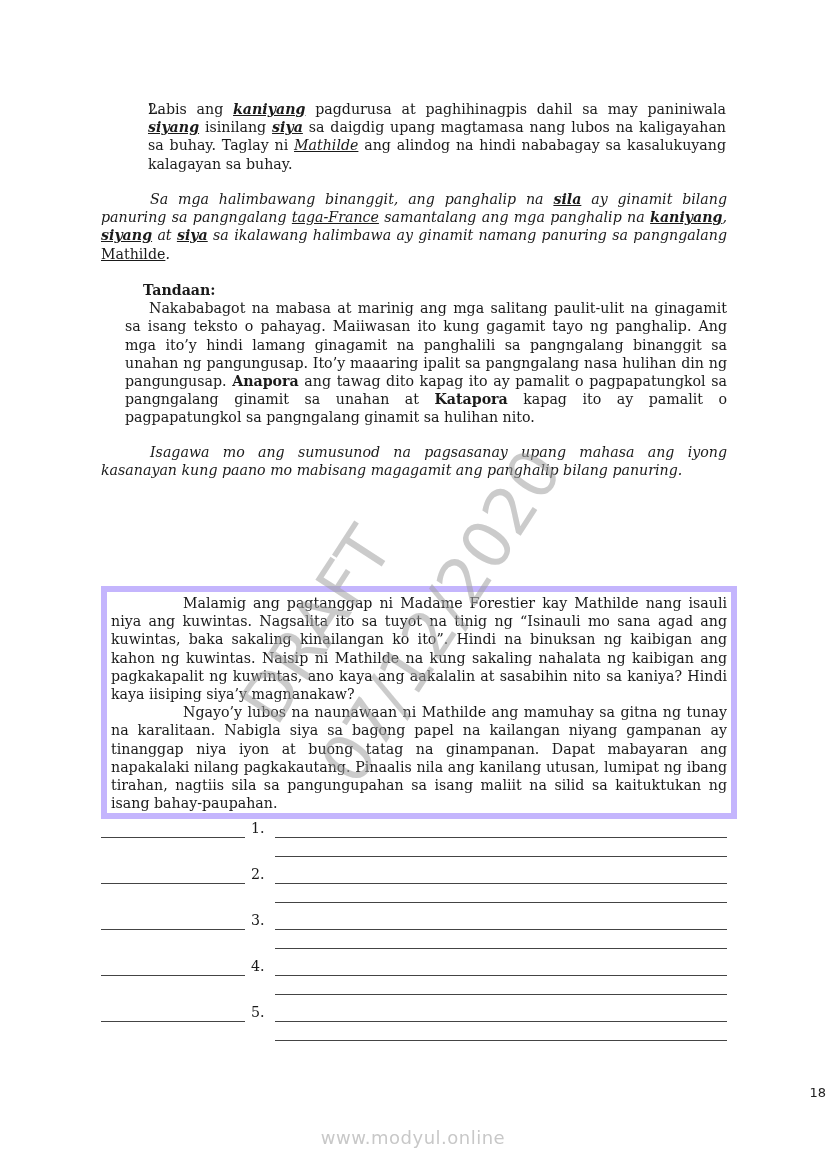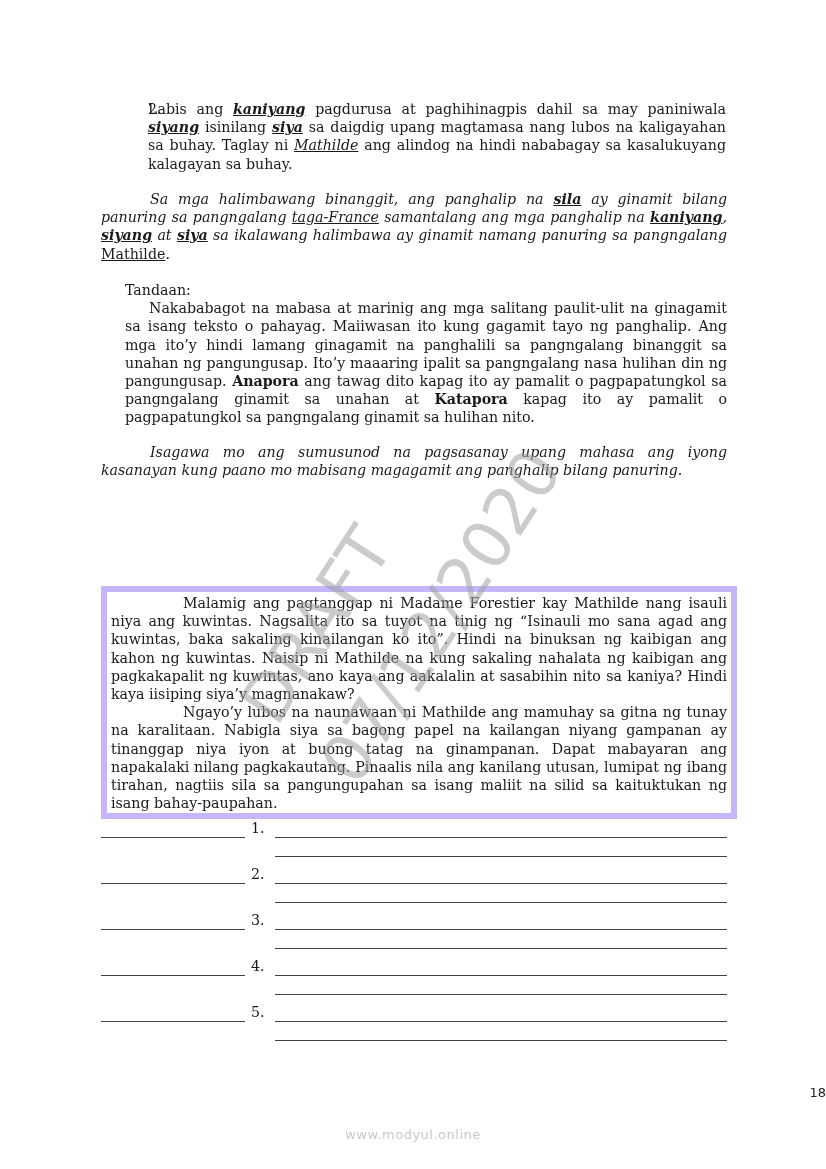--- a/index.html
+++ b/index.html
@@ -9,38 +9,38 @@
     .txt { font-size: 14.2px; line-height: 18.2px; text-align: justify; }
     .numbered { position: absolute; left: 148px; top: 100px; width: 578px; }
     .numbered .num { position: absolute; left: 0; top: 0; }
     .numbered .body { }
     .bu { font-weight: bold; font-style: italic; text-decoration: underline; }
     .u { text-decoration: underline; }
     .iu { font-style: italic; text-decoration: underline; }
     .p-explain { position: absolute; left: 101px; top: 190px; width: 626px; font-style: italic; }
     .indent { text-indent: 49px; }
     .tandaan { position: absolute; left: 125px; top: 281px; width: 602px; }
-    .tandaan-title { font-weight: normal; }
+    .tandaan-title { font-weight: bold; margin-left: 18px; }
     .tandaan-body { text-indent: 24px; }
     .isagawa { position: absolute; left: 101px; top: 443px; width: 626px; font-style: italic; }
     .gawain-title { position: absolute; left: 101px; top: 497px; font-weight: bold; font-size: 14.6px; }
     .panuto { position: absolute; left: 101px; top: 516px; width: 626px; }
     .story-box { position: absolute; left: 101px; top: 586px; width: 616px; border: 6px solid #c4b5fd;
                  padding: 2px 4px 1px 4px; }
     .story-box p { margin: 0; text-indent: 72px; }
     .answers { position: absolute; left: 101px; top: 820px; width: 626px; }
     .ans-row { position: relative; height: 46px; }
     .ans-left { position: absolute; left: 0; top: 17px; width: 144px; border-bottom: 1px solid #444; }
     .ans-num { position: absolute; left: 150px; top: 0; font-size: 14.2px; }
     .ans-line1 { position: absolute; left: 174px; top: 17px; width: 452px; border-bottom: 1px solid #444; }
     .ans-line2 { position: absolute; left: 174px; top: 36px; width: 452px; border-bottom: 1px solid #444; }
     .page-number { position: absolute; left: 0; width: 826px; top: 1085px; text-align: right;
                    font-family: "DejaVu Sans", sans-serif; font-size: 13px; color: #222; }
     .site { position: absolute; left: 0; width: 826px; top: 1127px; text-align: center;
-            font-family: "DejaVu Sans", sans-serif; font-size: 13px; color: #c8c8c8; letter-spacing: 0.5px; }
+            font-family: "DejaVu Sans", sans-serif; font-size: 18px; color: #c8c8c8; letter-spacing: 0.5px; }
     .watermark { position: absolute; left: 210px; top: 420px; width: 420px; height: 320px;
                  pointer-events: none; }
     .wm-line { position: absolute; font-family: "DejaVu Sans", sans-serif; color: rgba(160,160,160,0.55);
                font-size: 66px; transform: rotate(-57deg); transform-origin: left bottom; white-space: nowrap;
                font-weight: normal; }
     .wm1 { left: 80px; top: 240px; }
     .wm2 { left: 160px; top: 300px; }
   </style>
 </head>
 <body>

